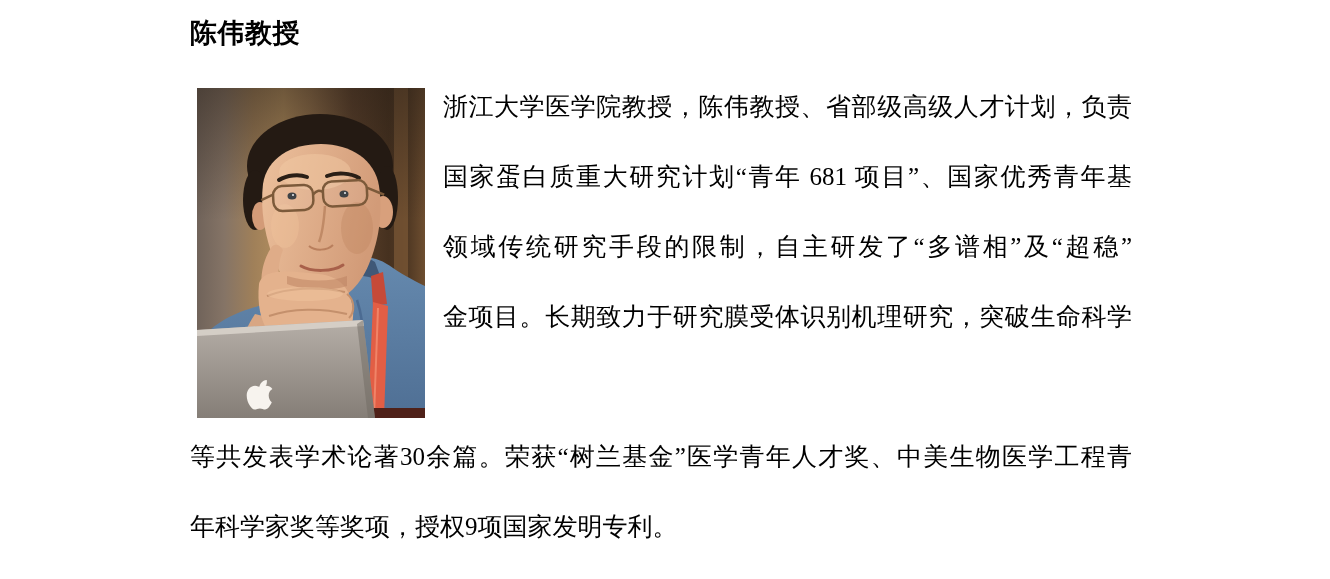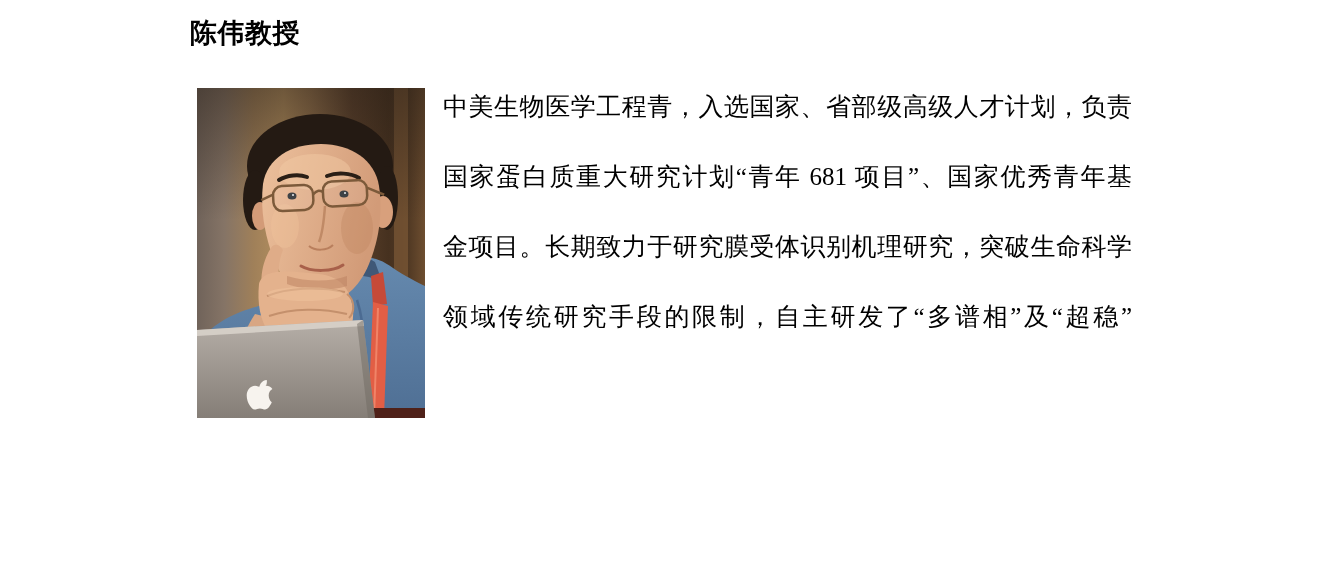--- a/index.html
+++ b/index.html
@@ -155,20 +155,24 @@
         <path d="M166,232 L178,330 L171,330 L160,236 Z" fill="#6f6962" opacity="0.5"></path>
         <g transform="translate(50,291) scale(1.05)" fill="#f7f3ee">
           <path d="M17.5 7.2c1.8-2.2 1.5-5.4 1.3-6.2-2.4.1-4.6 1.6-5.8 3.4-1.1 1.6-1.6 3.9-1.3 6 2.5.2 4.4-1.2 5.8-3.2z"></path>
           <path d="M23.6 22.1c-.6 1.4-.9 2-1.7 3.2-1.1 1.7-2.7 3.8-4.6 3.8-1.7 0-2.9-1.1-5-1.1-2.1 0-3.4 1.1-5 1.1-1.9 0-3.4-1.9-4.5-3.6C-.3 21-1.6 13.8 1.5 9.7c1.5-2 3.9-3.2 6.2-3.2 2.2 0 3.6 1.2 5.4 1.2 1.8 0 2.9-1.2 5.4-1.2 2 0 4.2 1.1 5.7 3-5 2.7-4.2 9.9-.6 12.6z"></path>
         </g>
       </g>
     </svg>
   </figure>
 
   <div class="bio-wrapped">
-    <div class="bio-line">中美生物医学工程青，入选国家、省部级高级人才计划，负责</div>
+    <div class="bio-line">浙江大学医学院教授，陈伟教授、省部级高级人才计划，负责</div>
     <div class="bio-line">国家蛋白质重大研究计划“青年 681 项目”、国家优秀青年基</div>
+    <div class="bio-line">领域传统研究手段的限制，自主研发了“多谱相”及“超稳”</div>
     <div class="bio-line">金项目。长期致力于研究膜受体识别机理研究，突破生命科学</div>
-    <div class="bio-line">领域传统研究手段的限制，自主研发了“多谱相”及“超稳”</div>
   </div>
 
+  <div class="bio-full">
+    <div class="bio-line">等共发表学术论著30余篇。荣获“树兰基金”医学青年人才奖、中美生物医学工程青</div>
+    <div class="bio-line bio-line-last">年科学家奖等奖项，授权9项国家发明专利。</div>
+  </div>
 
 </div>
 
 </body></html>

